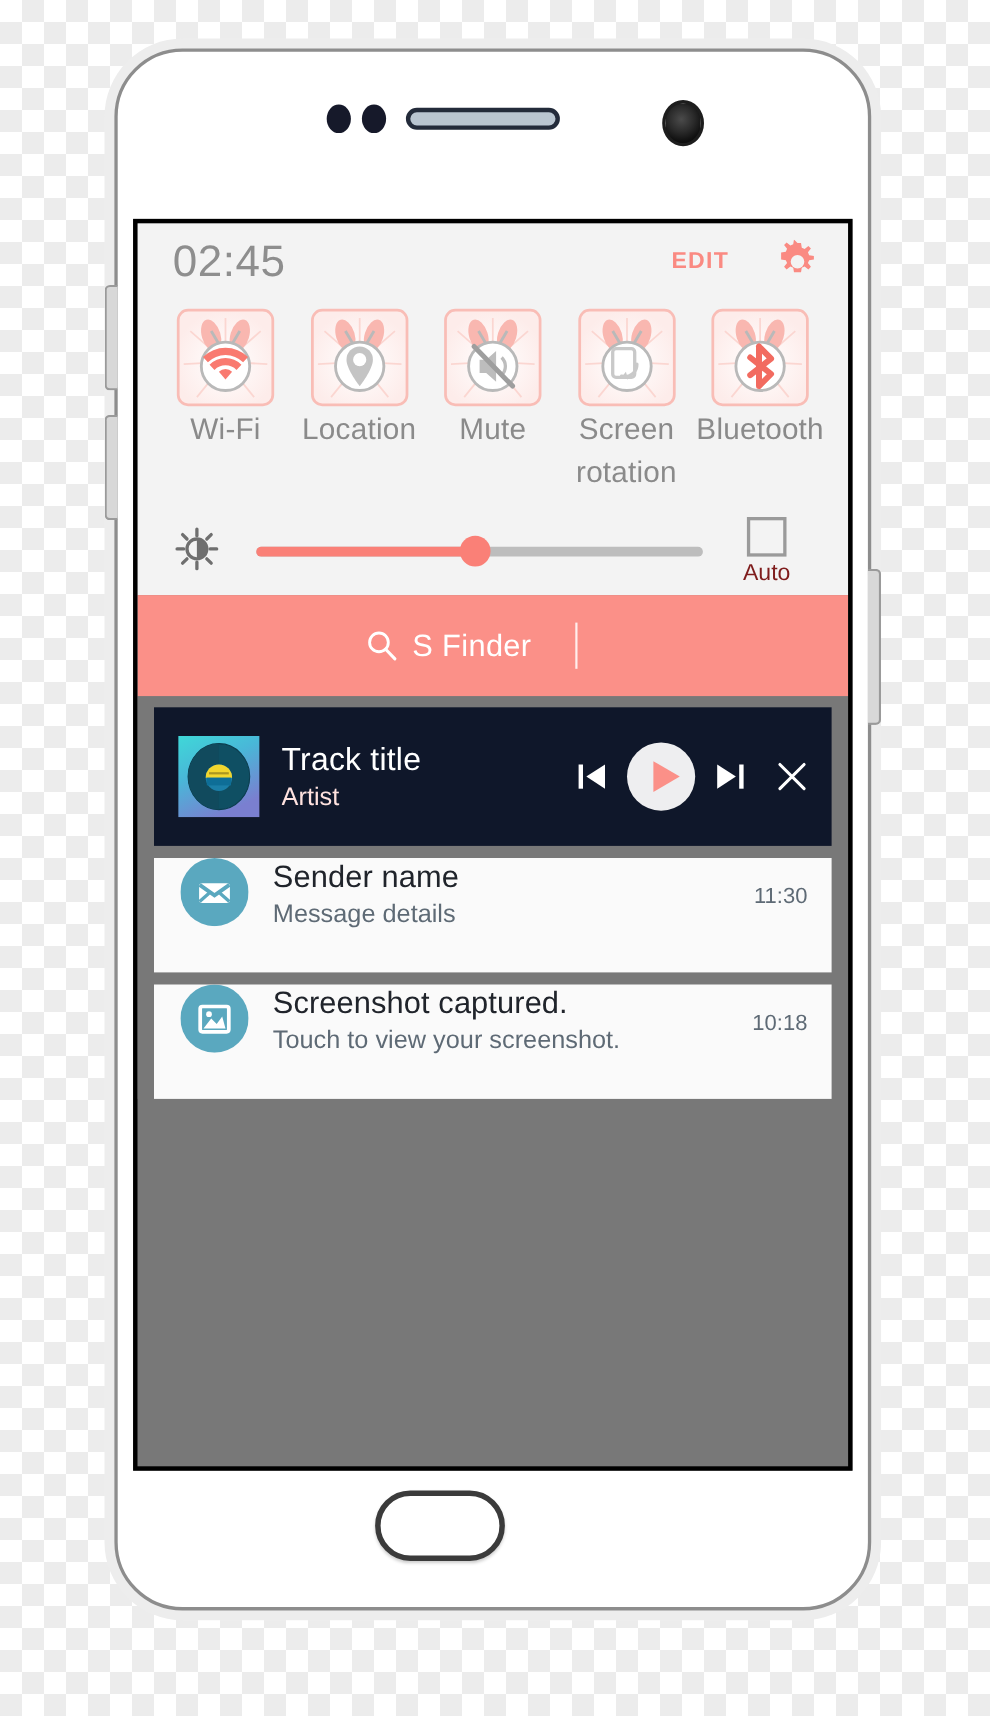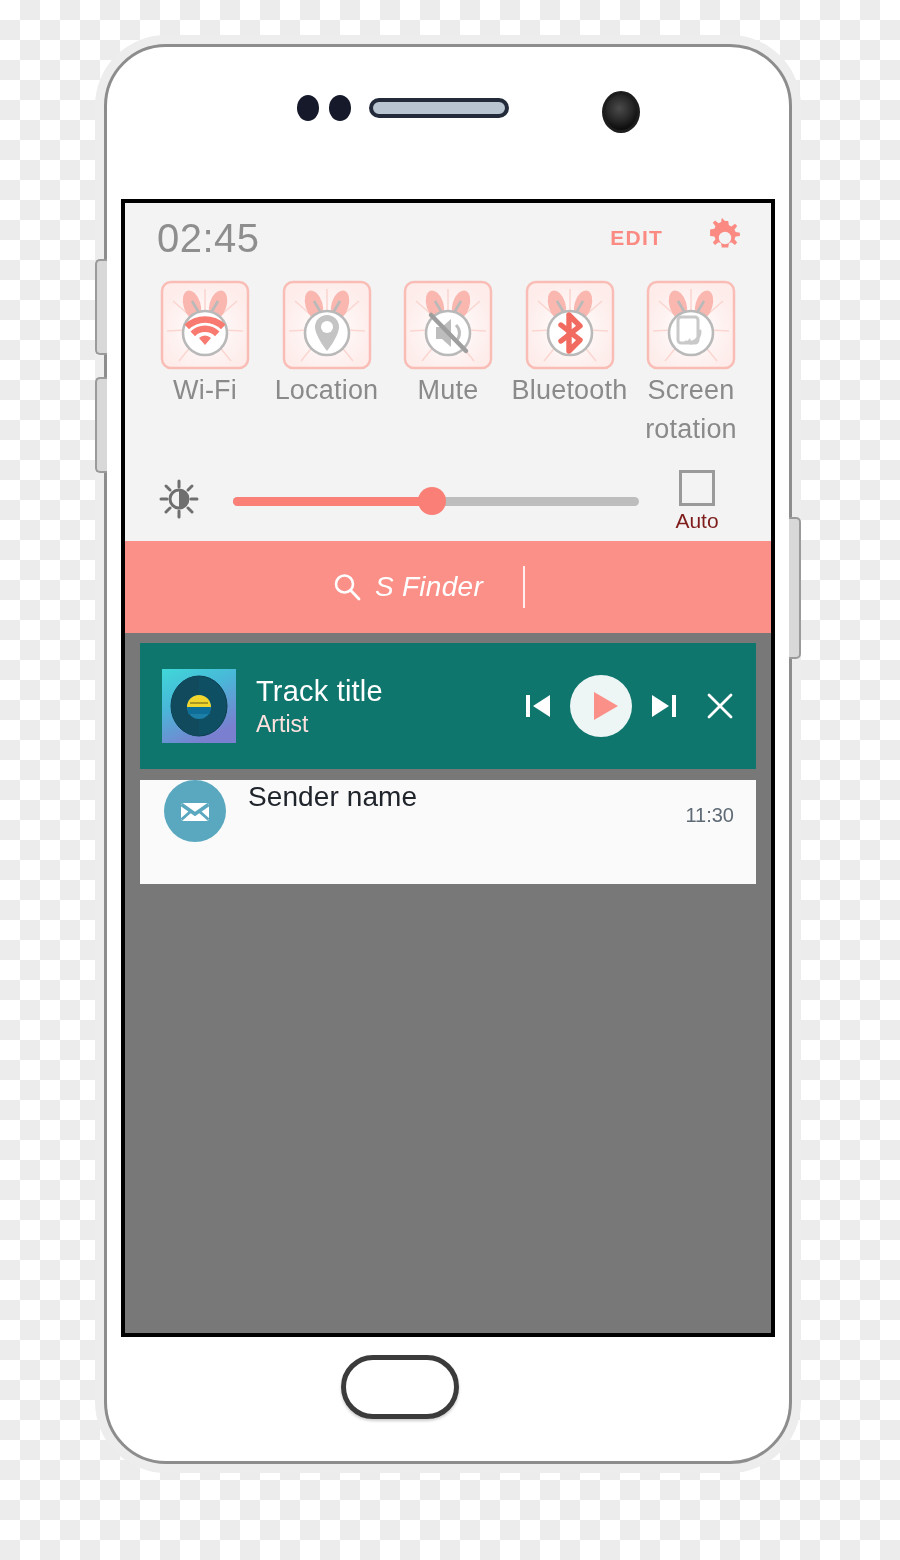--- a/index.html
+++ b/index.html
@@ -219,21 +219,20 @@
     background: #fb9088;
     height: 92px;
     display: flex;
     align-items: center;
     justify-content: center;
   }
   .finder-item {
     display: flex;
     align-items: flex-end;
     cursor: pointer;
-    font-style: italic;
   }
   .finder-item svg { display: block; }
   .finder-text {
     color: #ffffff;
     font-size: 28px;
     margin-left: 12px;
     letter-spacing: 0.3px;
   }
   #finder-divider {
     width: 2px;
@@ -244,21 +243,21 @@
   }
 
   
   #notif-area {
     background: #787878;
     padding: 10px 15px 0 15px;
   }
 
   
   #music-card {
-    background: #0f766e;
+    background: #0f172a;
     display: flex;
     align-items: center;
     height: 126px;
     padding: 0 20px 0 22px;
     margin-bottom: 11px;
   }
   #album-art {
     width: 74px; height: 74px;
     flex: none;
     display: block;
@@ -449,49 +448,49 @@
               <line x1="46" y1="50" x2="78" y2="22"></line>
                   <line x1="46" y1="50" x2="8" y2="52"></line>
               <line x1="46" y1="50" x2="84" y2="52"></line>
                   <line x1="46" y1="50" x2="20" y2="82"></line>
               <line x1="46" y1="50" x2="72" y2="82"></line>
             </g>
             <ellipse cx="33" cy="26" rx="8.5" ry="15" transform="rotate(-17 33 26)" fill="#f9b7b0"></ellipse>
             <ellipse cx="59" cy="26" rx="8.5" ry="15" transform="rotate(17 59 26)" fill="#f9b7b0"></ellipse>
             <path d="M33 22 L46 44 L59 22" fill="none" stroke="#b9b9b9" stroke-width="2.6" stroke-linejoin="round"></path>
             <circle cx="46" cy="54" r="22" fill="#ffffff" stroke="#b9b9b9" stroke-width="2.6"></circle>
-            <path d="M45 36 L45 72 L56 61 L37 46 M37 62 L56 47 L45 36" fill="none" stroke="#f26b60" stroke-width="5.4" stroke-linejoin="round" stroke-linecap="round"></path>
-          </svg>
-          </span>
-          <div class="toggle-label">Bluetooth</div>
+            <rect x="33" y="38" width="20" height="26" rx="3" fill="none" stroke="#c9c9c9" stroke-width="3"></rect>
+            <path d="M55 52 a11 11 0 0 1 -14 11" fill="none" stroke="#c9c9c9" stroke-width="3" stroke-linecap="round"></path>
+            <path d="M45 59 l-4 5 l6 2 z" fill="#c9c9c9"></path>
+          </svg>
+          </span>
+          <div class="toggle-label">Screen<br>rotation</div>
         </div>
 
         <div class="toggle">
           <span>
           <svg class="toggle-icon" viewBox="0 0 92 92" aria-hidden="true">
             <rect x="3" y="3" width="86" height="86" rx="9" fill="url(#burstA)" stroke="#f9bdb6" stroke-width="2.5"></rect>
             <g stroke="#fbd6d1" stroke-width="1.6">
               <line x1="46" y1="50" x2="46" y2="10"></line>
                   <line x1="46" y1="50" x2="14" y2="22"></line>
               <line x1="46" y1="50" x2="78" y2="22"></line>
                   <line x1="46" y1="50" x2="8" y2="52"></line>
               <line x1="46" y1="50" x2="84" y2="52"></line>
                   <line x1="46" y1="50" x2="20" y2="82"></line>
               <line x1="46" y1="50" x2="72" y2="82"></line>
             </g>
             <ellipse cx="33" cy="26" rx="8.5" ry="15" transform="rotate(-17 33 26)" fill="#f9b7b0"></ellipse>
             <ellipse cx="59" cy="26" rx="8.5" ry="15" transform="rotate(17 59 26)" fill="#f9b7b0"></ellipse>
             <path d="M33 22 L46 44 L59 22" fill="none" stroke="#b9b9b9" stroke-width="2.6" stroke-linejoin="round"></path>
             <circle cx="46" cy="54" r="22" fill="#ffffff" stroke="#b9b9b9" stroke-width="2.6"></circle>
-            <rect x="33" y="38" width="20" height="26" rx="3" fill="none" stroke="#c9c9c9" stroke-width="3"></rect>
-            <path d="M55 52 a11 11 0 0 1 -14 11" fill="none" stroke="#c9c9c9" stroke-width="3" stroke-linecap="round"></path>
-            <path d="M45 59 l-4 5 l6 2 z" fill="#c9c9c9"></path>
-          </svg>
-          </span>
-          <div class="toggle-label">Screen<br>rotation</div>
+            <path d="M45 36 L45 72 L56 61 L37 46 M37 62 L56 47 L45 36" fill="none" stroke="#f26b60" stroke-width="5.4" stroke-linejoin="round" stroke-linecap="round"></path>
+          </svg>
+          </span>
+          <div class="toggle-label">Bluetooth</div>
         </div>
 
       </div>
 
       <div id="brightness-row">
         <span>
           <svg id="brightness-icon" viewBox="0 0 40 40" aria-hidden="true">
             <g stroke="#6f6f6f" stroke-width="3" stroke-linecap="round">
               <line x1="20" y1="2" x2="20" y2="8"></line>
               <line x1="20" y1="32" x2="20" y2="38"></line>
@@ -594,22 +593,38 @@
         <span>
           <svg class="notif-avatar" viewBox="0 0 62 62" aria-hidden="true">
             <circle cx="31" cy="31" r="31" fill="#5aa8bf"></circle>
             <rect x="17" y="23" width="28" height="18" rx="3" fill="#ffffff"></rect>
             <path d="M17.5 24.5 L31 34 L44.5 24.5" fill="none" stroke="#5aa8bf" stroke-width="3.6"></path>
             <path d="M17.5 39.5 L26 32 M44.5 39.5 L36 32" fill="none" stroke="#5aa8bf" stroke-width="3"></path>
           </svg>
         </span>
         <div class="notif-body">
           <div class="notif-title">Sender name</div>
+          <div class="notif-sub">Message details</div>
         </div>
         <div class="notif-time">11:30</div>
       </div>
 
+      <div class="notif-card">
+        <span>
+          <svg class="notif-avatar" viewBox="0 0 62 62" aria-hidden="true">
+            <circle cx="31" cy="31" r="31" fill="#5aa8bf"></circle>
+            <rect x="18" y="20" width="26" height="23" rx="2" fill="none" stroke="#ffffff" stroke-width="3.4"></rect>
+            <path d="M21 40 L28 31 L33 36 L38 29 L41 40 z" fill="#ffffff"></path>
+            <circle cx="26" cy="27" r="2.6" fill="#ffffff"></circle>
+          </svg>
+        </span>
+        <div class="notif-body">
+          <div class="notif-title">Screenshot captured.</div>
+          <div class="notif-sub">Touch to view your screenshot.</div>
+        </div>
+        <div class="notif-time">10:18</div>
+      </div>
 
     </div>
   </div>
 
   <div id="home-button"></div>
 </div>
 
 </body></html>

